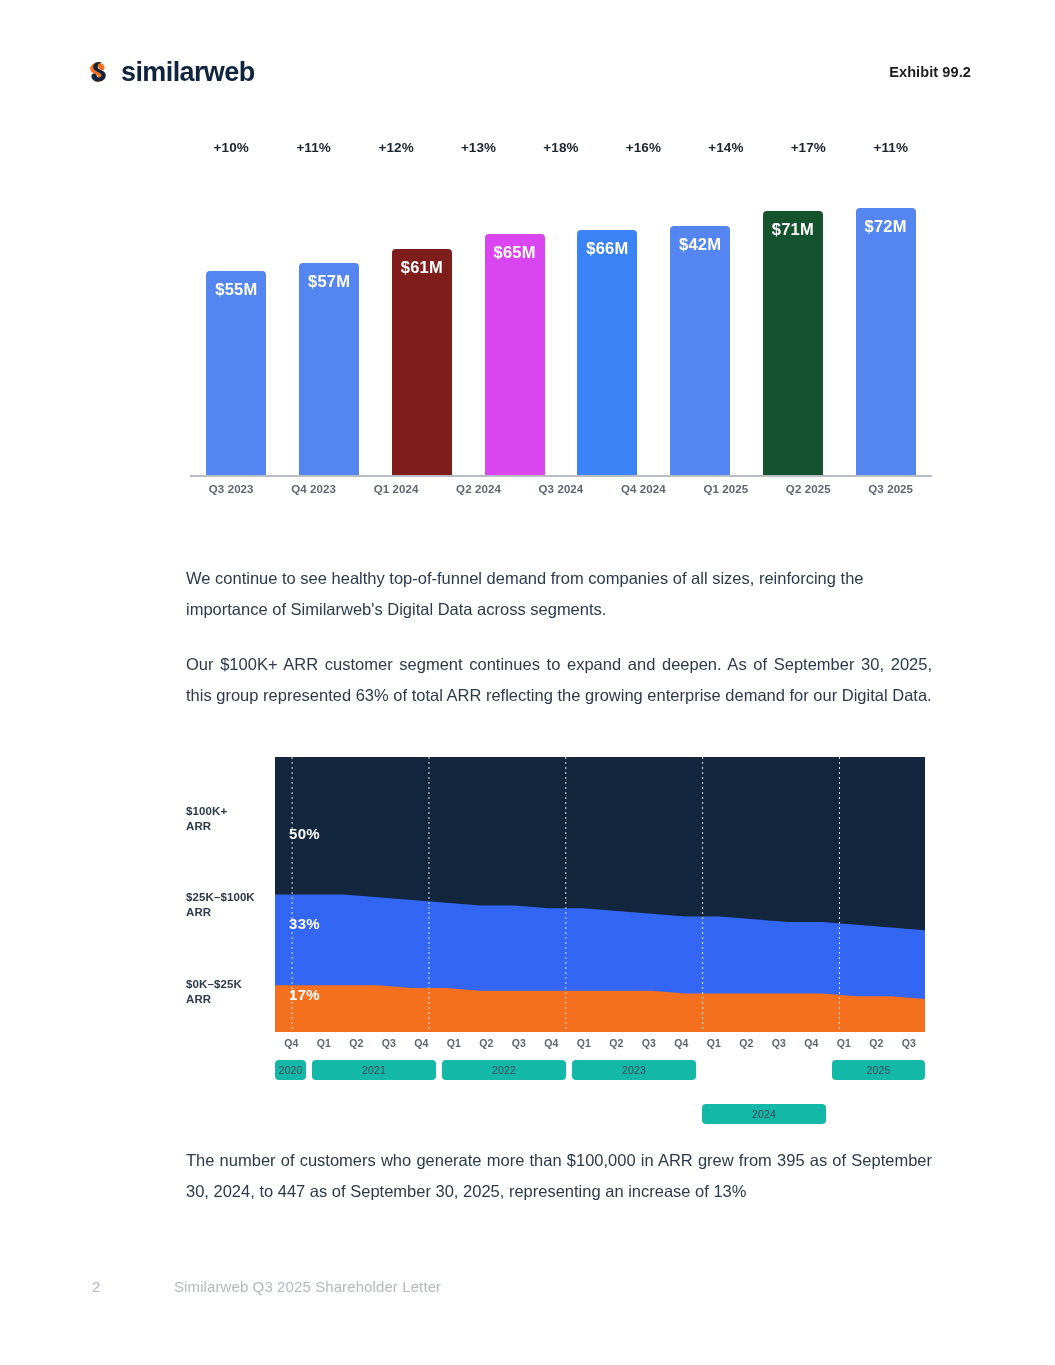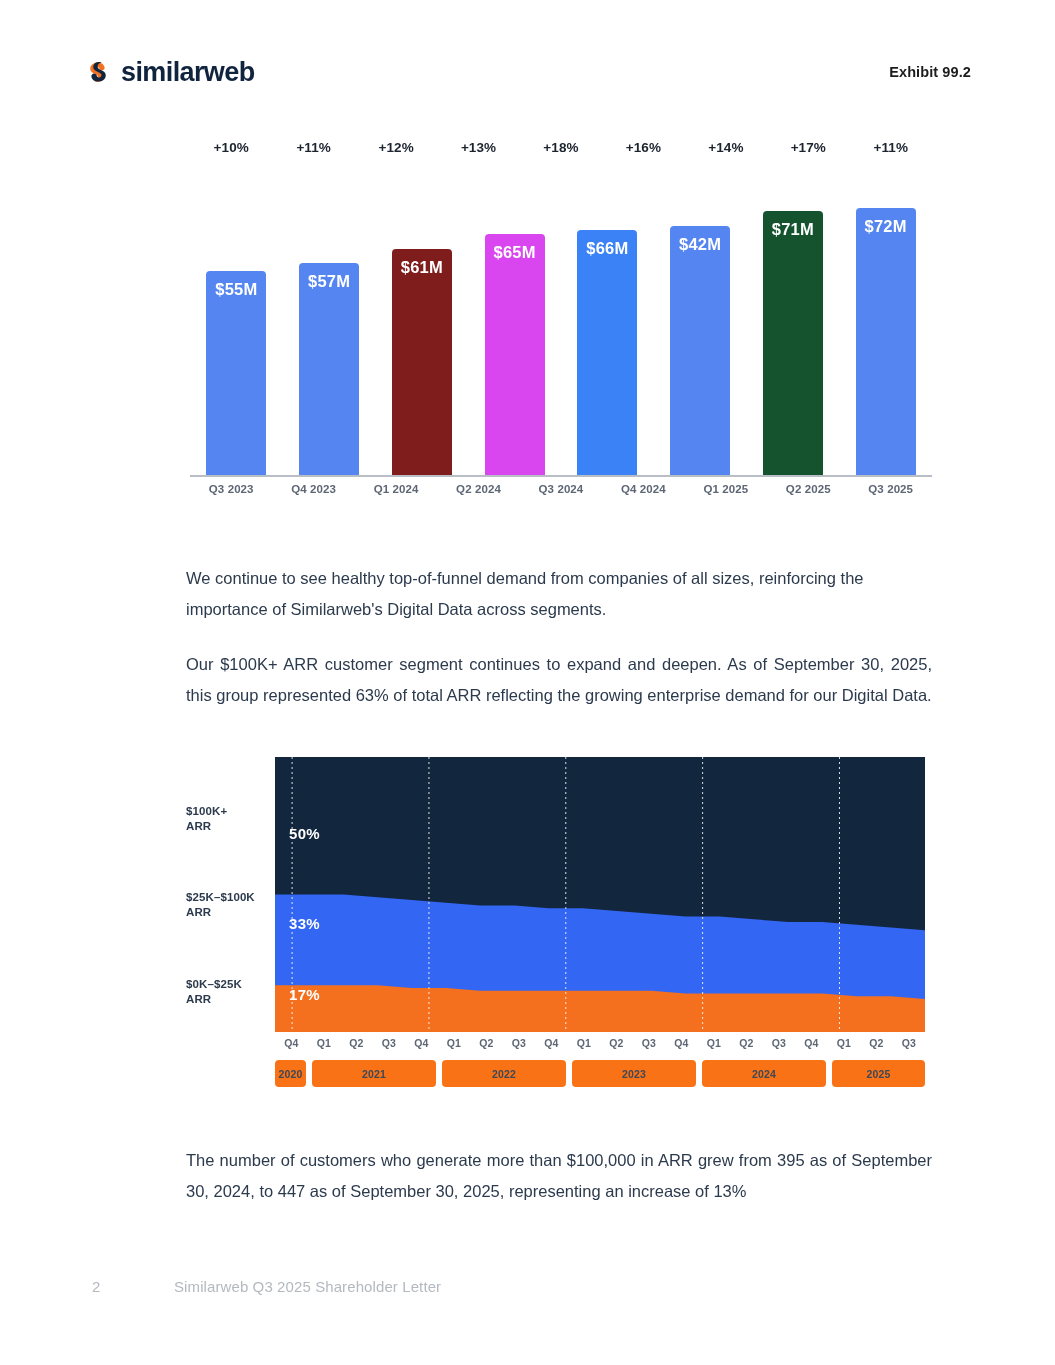--- a/index.html
+++ b/index.html
@@ -216,30 +216,30 @@
   .year-axis {
     position: absolute;
     left: 89px;
     top: 308px;
     width: 650px;
     height: 22px;
     display: flex;
     gap: 6px;
   }
   .year-pill {
-    background: #f97316;
+    background: #14b8a6;
     border-radius: 4px;
     display: flex;
     align-items: center;
     justify-content: center;
     font-size: 10.5px;
-    font-weight: bold;
+    font-weight: normal;
     color: #3d4858;
     letter-spacing: 0.1px;
-    height: 27px;
+    height: 20px;
   }
 
   
   .page-footer {
     position: absolute;
     left: 92px;
     top: 1278px;
     display: flex;
     align-items: center;
   }
@@ -395,21 +395,21 @@
       <div class="q-label" style="flex: 1 1 0px;">Q4</div>
       <div class="q-label" style="flex: 1 1 0px;">Q1</div>
       <div class="q-label" style="flex: 1 1 0px;">Q2</div>
       <div class="q-label" style="flex: 1 1 0px;">Q3</div>
     </div>
   <div class="year-axis">
       <div class="year-pill" style="flex: 1 1 0px;">2020</div>
       <div class="year-pill" style="flex: 4 1 0px;">2021</div>
       <div class="year-pill" style="flex: 4 1 0px;">2022</div>
       <div class="year-pill" style="flex: 4 1 0px;">2023</div>
-      <div class="year-pill" style="flex: 4 1 0px;">2024</div>
+      <div class="year-pill" style="flex: 4 1 0px; margin-top: 44px;">2024</div>
       <div class="year-pill" style="flex: 3 1 0px;">2025</div>
     </div>
 </div>
 
 <p class="para para-3 justify">The number of customers who generate more than $100,000 in ARR grew from 395 as of September 30, 2024, to 447 as of September 30, 2025, representing an increase of 13%</p>
 
 <div class="page-footer">
   <span class="footer-page-num">2</span>
   <span class="footer-title">Similarweb Q3 2025 Shareholder Letter</span>
 </div>

